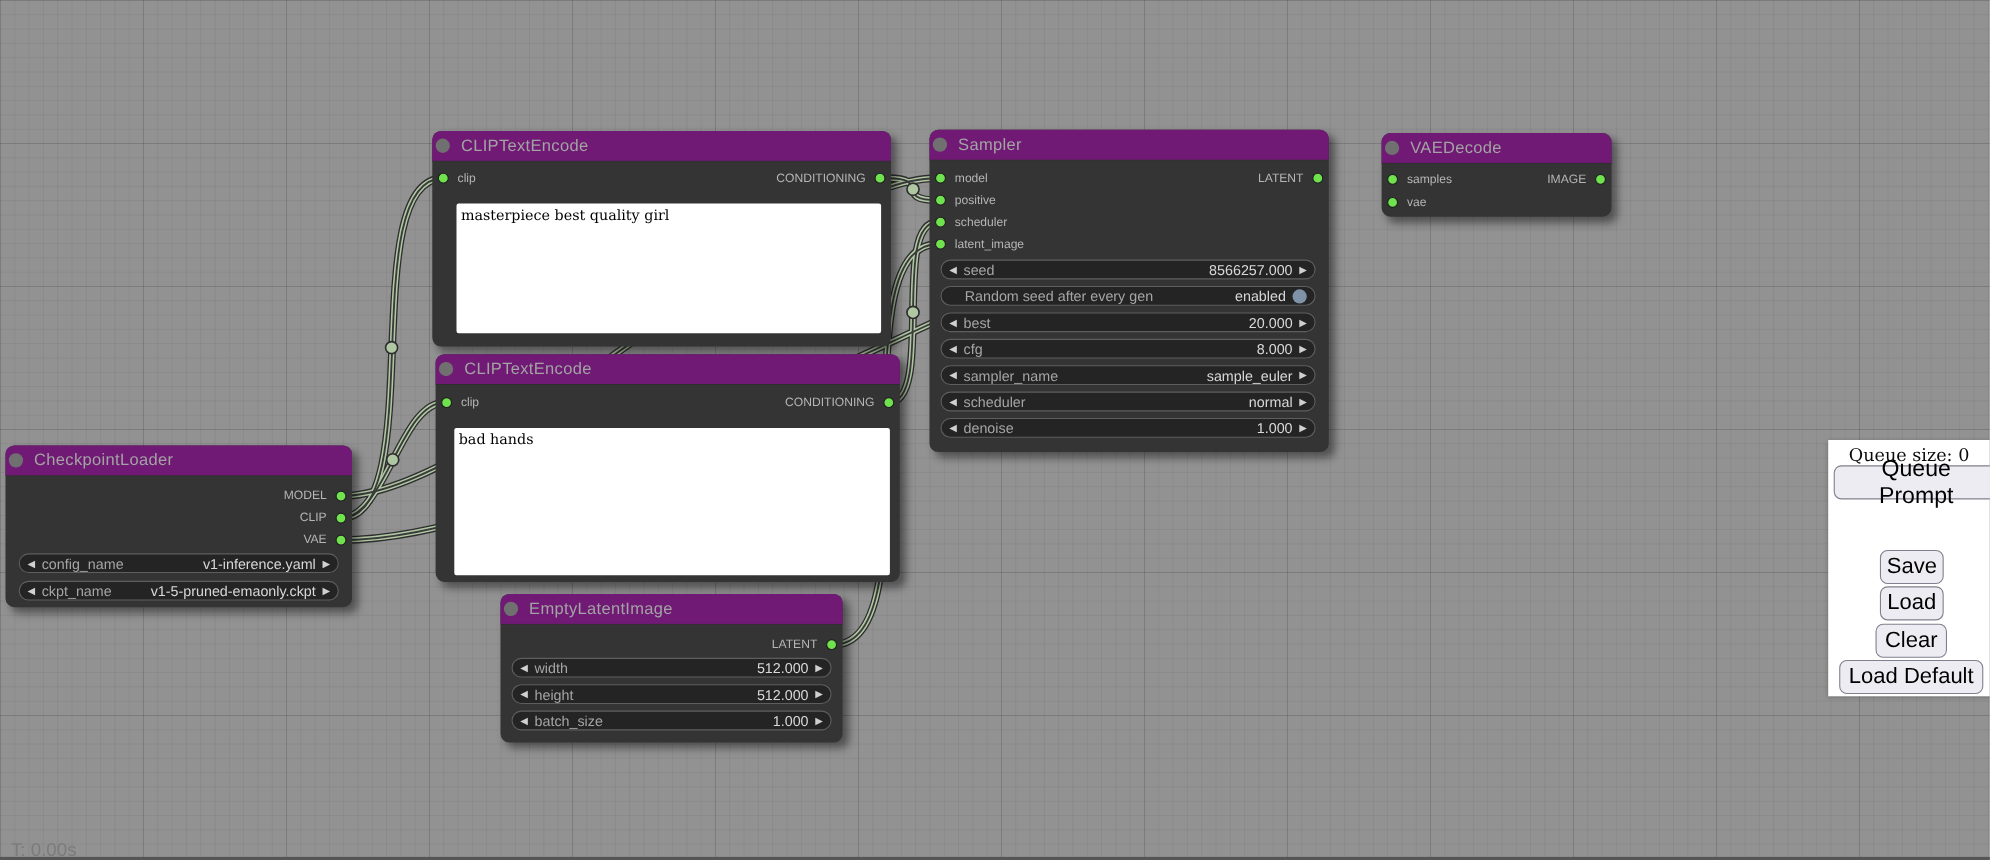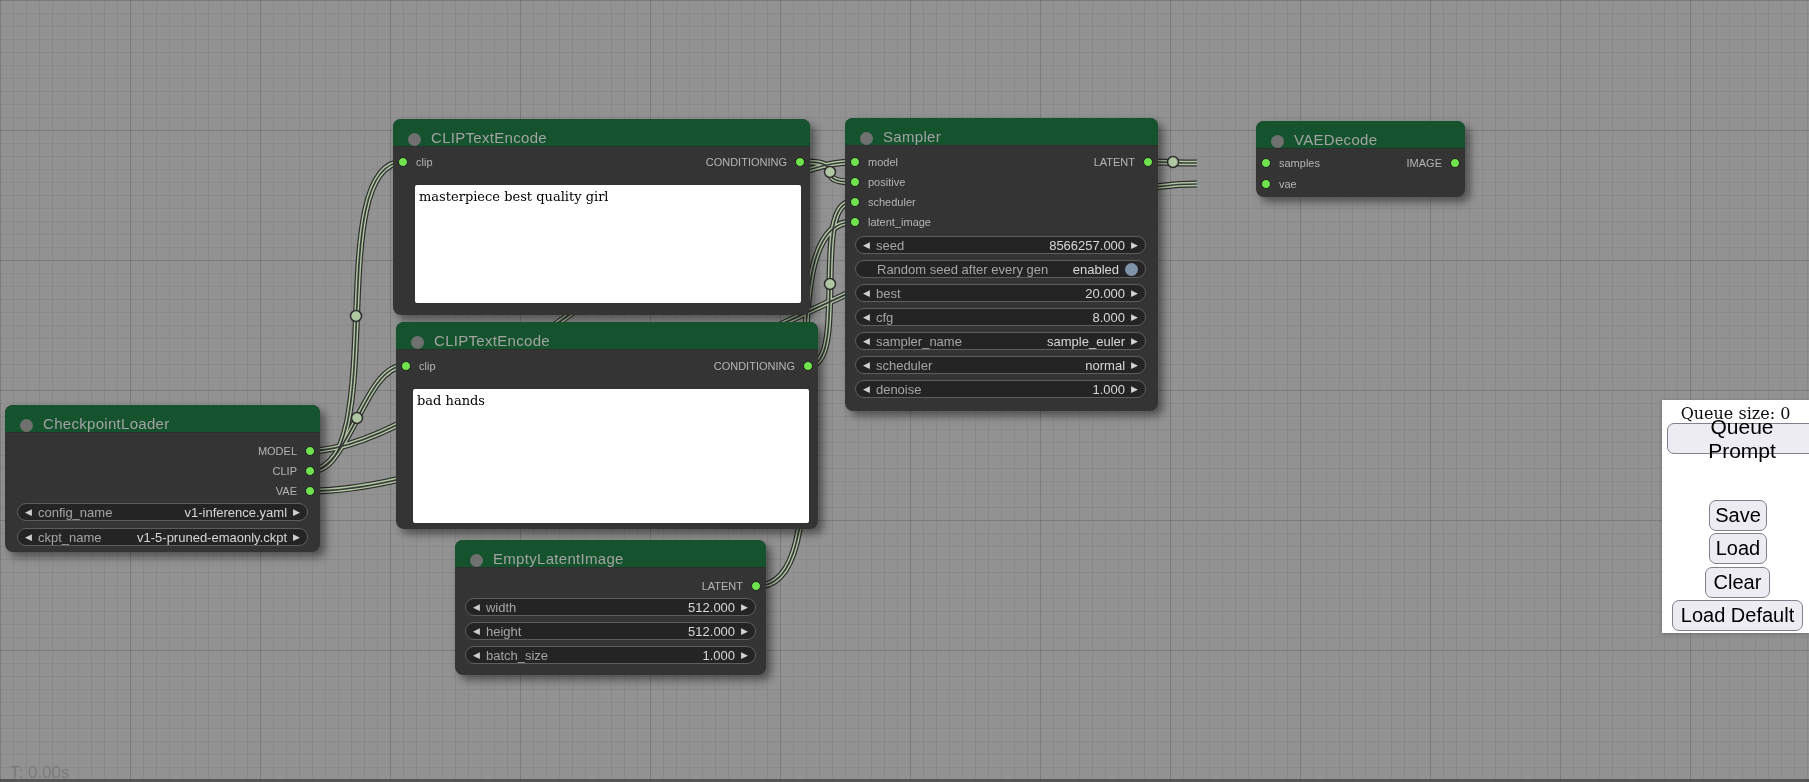--- a/index.html
+++ b/index.html
@@ -19,22 +19,22 @@
   .linner path{fill:none; stroke:#b0c7a3; stroke-width:4.6;}
   .lcore  path{fill:none; stroke:#3a3a3a; stroke-width:1.7;}
   .ldots circle{fill:#b0c7a3; stroke:#2e2e2e; stroke-width:1.5;}
 
   .node{
     position:absolute; background:#343434; border-radius:8px;
     box-shadow:5px 5px 8px rgba(0,0,0,0.45); z-index:2;
   }
   .ntitle{
     position:absolute; left:0; right:0; top:0; height:28px;
-    background:#14532d; border-radius:8px 8px 0 0;
-    display:flex; align-items:flex-end; padding-left:15px; gap:10px;
+    background:#701a75; border-radius:8px 8px 0 0;
+    display:flex; align-items:center; padding-left:3px; gap:10px;
     box-sizing:border-box; border-bottom:1px solid #2e2e2e;
   }
   .ndot{width:13px; height:13px; border-radius:50%; background:#707070; flex:0 0 auto;}
   .ntext{color:#a3a3a3; font-size:15px; letter-spacing:0.3px; white-space:nowrap;}
 
   .slot{
     position:absolute; left:0; right:0; height:20px;
     display:flex; align-items:center; padding:0 5px; box-sizing:border-box;
     gap:8px; font-size:11px; color:#b5b5b5;
   }
@@ -226,21 +226,21 @@
       <span class="arr">▶</span>
     </div>
     <div class="widget" style="left:10px; right:10px; top:106px;">
       <span class="arr">◀</span>
       <span class="wl">batch_size</span>
       <span class="wv">1.000</span>
       <span class="arr">▶</span>
     </div>
   </div>
 
-  <div class="node" style="left:845px; top:118px; width:313px; height:293px;">
+  <div class="node" style="left:845px; top:118px; width:363px; height:293px;">
     <div class="ntitle">
       <span class="ndot"></span>
       <span class="ntext">Sampler</span>
     </div>
     <div class="slot between" style="top:34px;">
       <span class="pair">
         <span class="pdot"></span>
         <span>model</span>
       </span>
       <span class="pair">

